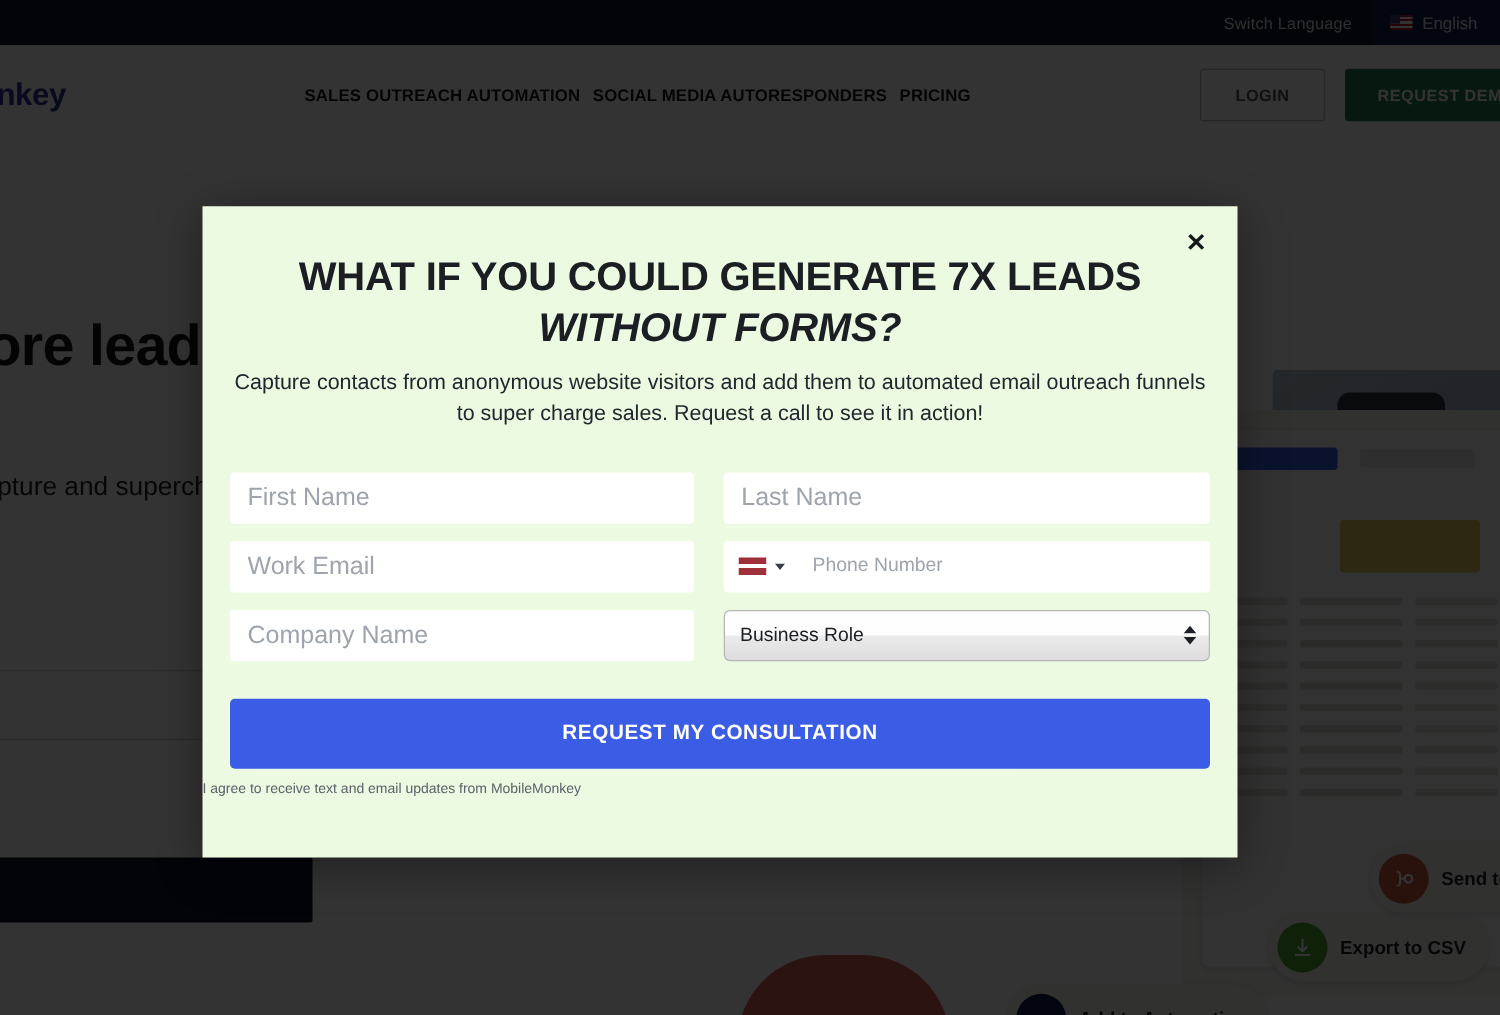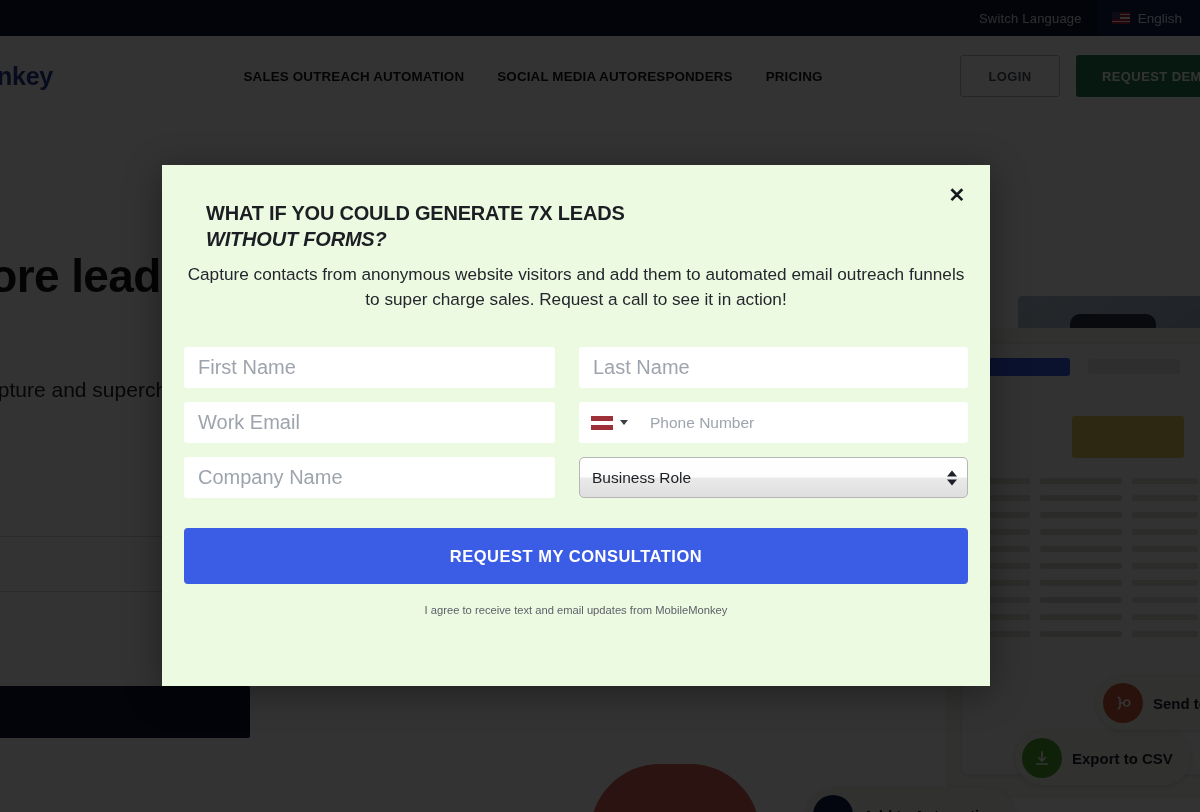--- a/index.html
+++ b/index.html
@@ -84,21 +84,21 @@
     font-weight: 700;
     color: #2b3a8f;
     letter-spacing: -.3px;
     white-space: nowrap;
   }
   .nav-links {
     position: absolute;
     left: 243px;
     display: flex;
     align-items: center;
-    gap: 32px;
+    gap: 9px;
   }
   .nav-link {
     font-size: 13.4px;
     font-weight: 700;
     color: #16181d;
     letter-spacing: .15px;
     white-space: nowrap;
     padding: 0 .5px;
   }
   .nav-actions {
@@ -314,21 +314,22 @@
     right: 18px; top: 15px;
     width: 30px; height: 30px;
     display: flex; align-items: center; justify-content: center;
     font-size: 20px;
     font-weight: 700;
     color: #14171c;
     line-height: 1;
   }
   .modal-title {
     margin: 36px 44px 0 44px;
-    font-size: 20px;
+    text-align: center;
+    font-size: 32px;
     font-weight: 700;
     color: #1b1e23;
     letter-spacing: -.2px;
     line-height: 1.28;
   }
   .modal-title .ital {
     font-style: italic;
     display: block;
   }
   .modal-sub {
@@ -443,22 +444,21 @@
     color: #ffffff;
     font-size: 16.5px;
     font-weight: 700;
     letter-spacing: .5px;
     font-family: "Liberation Sans", sans-serif;
     display: flex;
     align-items: center;
     justify-content: center;
   }
   .disclaimer {
-    margin-top: 20px;
-    text-align: center;
+    margin-top: 10px;
     font-size: 11.2px;
     color: #5d6068;
   }
 </style>
 </head>
 <body>
 
 <div id="page">
 
   <div id="bg-page">

